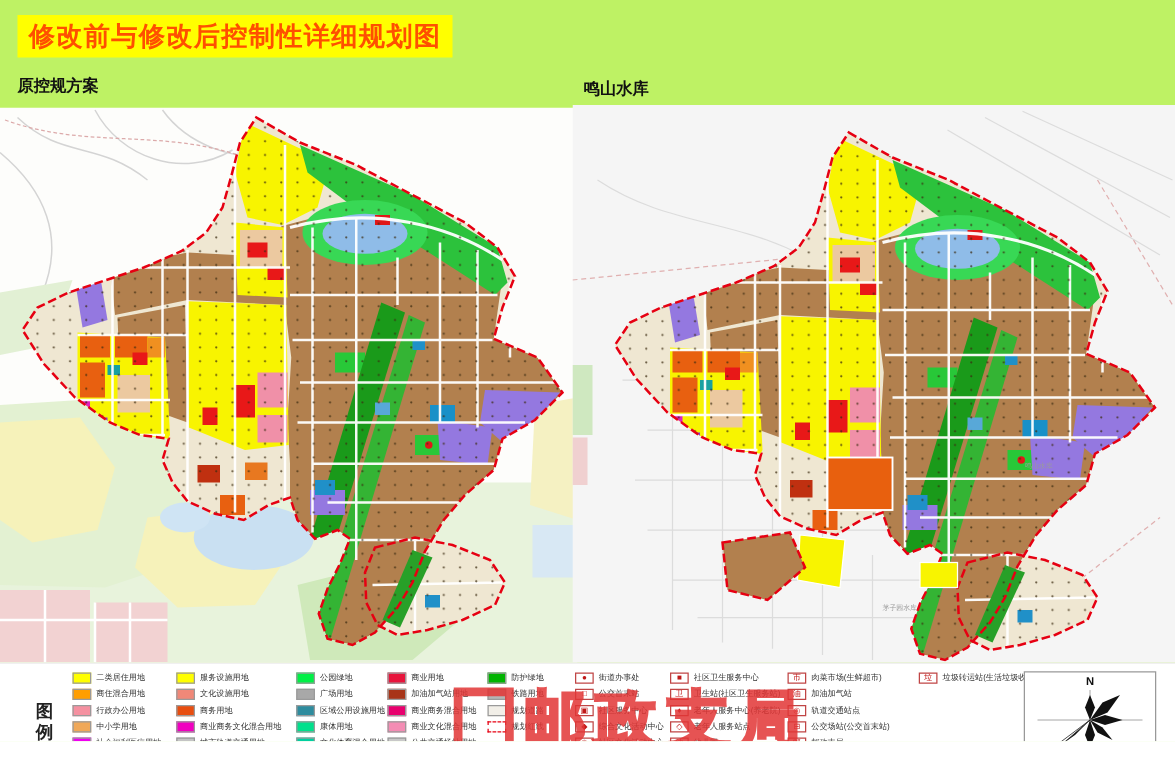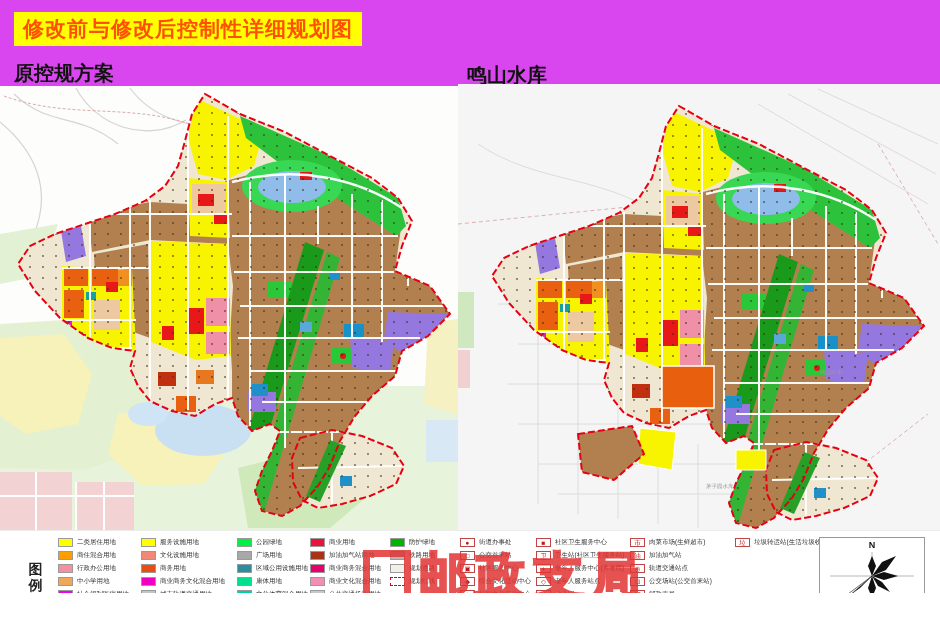--- a/index.html
+++ b/index.html
@@ -1,20 +1,20 @@
 <!DOCTYPE html>
 <html><head>
 <meta charset="utf-8">
 <style>
   html,body{margin:0;padding:0;background:#fff;}
-  .page{position:relative;width:940px;height:593px;background:#d946ef;overflow:hidden;
+  .page{position:relative;width:940px;height:593px;background:#bef264;overflow:hidden;
         font-family:"Liberation Sans","DejaVu Sans",sans-serif;}
   .title-badge{position:absolute;left:14px;top:12px;background:#ffff00;color:#ff4f00;
        font-size:21px;font-weight:bold;padding:3px 9px;letter-spacing:1px;}
-  .subtitle{position:absolute;font-size:20px;font-weight:bold;color:#111;}
+  .subtitle{position:absolute;font-size:13px;font-weight:bold;color:#111;}
   .subtitle.left{left:14px;top:60px;}
   .subtitle.right{left:467px;top:62px;}
   .map{position:absolute;}
   .legend{position:absolute;left:0;top:530px;width:940px;height:97px;background:#fff;
           border-top:1px solid #ececec;}
   .legend-title{position:absolute;left:27px;top:20px;font-size:14px;font-weight:bold;color:#222;
           writing-mode:vertical-rl;letter-spacing:16px;}
   .lg-col{position:absolute;top:5px;}
   .lg-row{position:absolute;height:13px;display:flex;align-items:center;white-space:nowrap;}
   .lg-sw{display:inline-block;width:15px;height:9px;border:1px solid #9a9a9a;box-sizing:border-box;}

